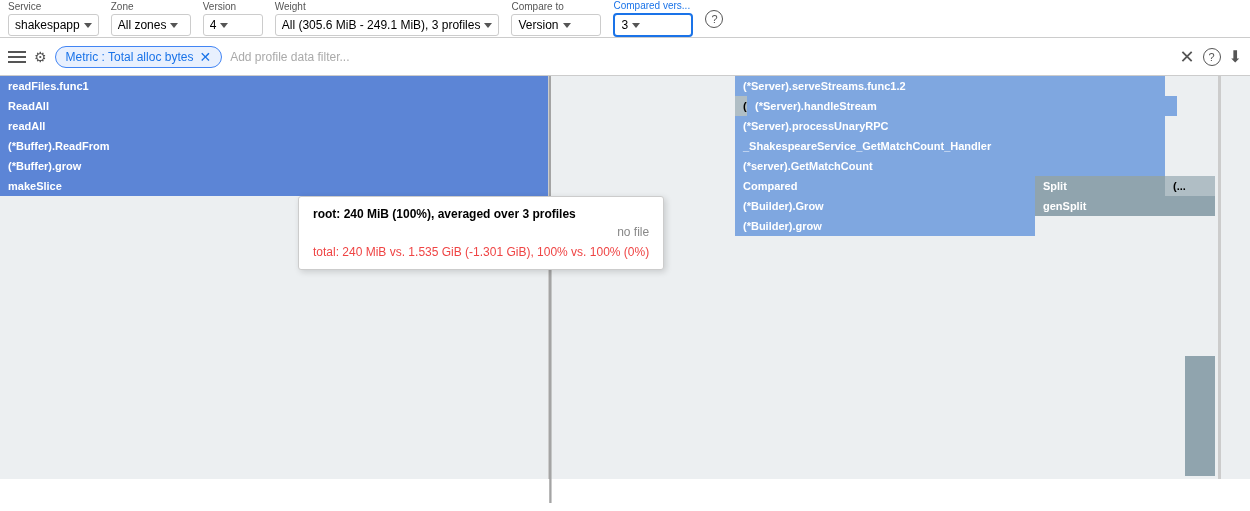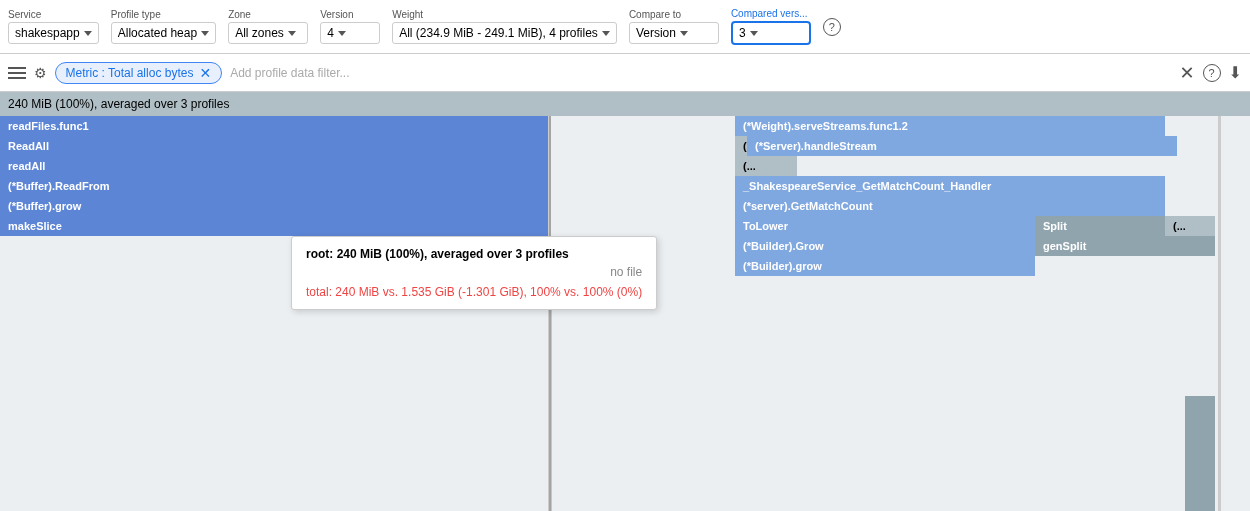--- a/index.html
+++ b/index.html
@@ -5,21 +5,21 @@
     * { box-sizing: border-box; margin: 0; padding: 0; }
     body { font-family: Arial, sans-serif; font-size: 12px; background: #fff; width: 1250px; height: 511px; overflow: hidden; }
 
     
     .toolbar {
       display: flex;
       align-items: center;
       padding: 4px 8px;
       border-bottom: 1px solid #ccc;
       gap: 12px;
-      height: 54px;
+      height: 38px;
       background: #fff;
     }
     .filter-group {
       display: flex;
       flex-direction: column;
       gap: 2px;
     }
     .filter-label {
       font-size: 10px;
       color: #555;
@@ -181,21 +181,21 @@
       position: absolute;
       left: 1218px; top: 0;
       width: 3px;
       height: 100%;
       background: #ccc;
     }
 
     
     .tooltip {
       position: absolute;
-      left: 291px;
+      left: 298px;
       top: 120px;
       background: #fff;
       border: 1px solid #ccc;
       border-radius: 3px;
       padding: 10px 14px;
       box-shadow: 2px 2px 6px rgba(0,0,0,0.15);
       font-size: 12px;
       z-index: 100;
       min-width: 320px;
     }
@@ -217,48 +217,41 @@
 <div class="toolbar">
 
   <div class="filter-group">
     <span class="filter-label">Service</span>
     <div class="filter-select">
       <span>shakespapp</span>
       <div class="chevron-down"></div>
     </div>
   </div>
 
-  <div class="filter-group">
-    <span class="filter-label">Profile type</span>
-    <div class="filter-select">
-      <span>Allocated heap</span>
-      <div class="chevron-down"></div>
-    </div>
-  </div>
 
   <div class="filter-group">
     <span class="filter-label">Zone</span>
     <div class="filter-select">
       <span>All zones</span>
       <div class="chevron-down"></div>
     </div>
   </div>
 
   <div class="filter-group">
     <span class="filter-label">Version</span>
     <div class="filter-select" style="min-width:60px;">
       <span>4</span>
       <div class="chevron-down"></div>
     </div>
   </div>
 
   <div class="filter-group">
     <span class="filter-label">Weight</span>
     <div class="filter-select" style="min-width:220px;">
-      <span>All (234.9 MiB - 249.1 MiB), 4 profiles</span>
+      <span>All (305.6 MiB - 249.1 MiB), 3 profiles</span>
       <div class="chevron-down"></div>
     </div>
   </div>
 
   <div class="filter-group">
     <span class="filter-label">Compare to</span>
     <div class="filter-select" style="min-width:90px;">
       <span>Version</span>
       <div class="chevron-down"></div>
     </div>
@@ -288,23 +281,20 @@
   </div>
   <span class="add-filter-text">Add profile data filter...</span>
   <div class="toolbar2-right">
     <span class="close-btn">✕</span>
     <div class="help-icon">?</div>
     <span class="download-icon">⬇</span>
   </div>
 </div>
 
 <div class="main">
-  <div class="summary-bar">
-    <span>240 MiB (100%), averaged over 3 profiles</span>
-  </div>
   <div class="flame-area">
 
     <div class="left-panel">
 
       <div style="position:absolute;top:0;left:0;width:548px;height:20px;">
         <div class="flame-block blue-dark" style="width:548px;">readFiles.func1</div>
       </div>
 
       <div style="position:absolute;top:20px;left:0;width:548px;height:20px;">
         <div class="flame-block blue-dark" style="width:548px;">ReadAll</div>
@@ -329,45 +319,46 @@
       <div class="vert-line" style="left:550px;top:120px;height:307px;"></div>
     </div>
 
     <div class="divider-line"></div>
 
     <div class="vert-line" style="left:549px;top:0;height:427px;background:#888;width:2px;"></div>
 
     <div class="right-panel">
 
       <div style="position:absolute;top:0;left:0;width:480px;height:20px;">
-        <div class="flame-block blue-mid" style="width:430px;">(*Weight).serveStreams.func1.2</div>
+        <div class="flame-block blue-mid" style="width:430px;">(*Server).serveStreams.func1.2</div>
         <div class="flame-block grey-light" style="width:50px;margin-left:0px;">(*h...</div>
       </div>
 
       <div style="position:absolute;top:20px;left:12px;width:480px;height:20px;">
         <div class="flame-block blue-mid" style="width:430px;">(*Server).handleStream</div>
         <div class="flame-block grey-light" style="width:50px;">(*h...</div>
       </div>
 
       <div style="position:absolute;top:40px;left:0;width:480px;height:20px;">
+        <div class="flame-block blue-mid" style="width:430px;">(*Server).processUnaryRPC</div>
         <div class="flame-block grey-light" style="width:50px;">(...</div>
       </div>
 
       <div style="position:absolute;top:60px;left:0;width:480px;height:20px;">
         <div class="flame-block blue-mid" style="width:430px;">_ShakespeareService_GetMatchCount_Handler</div>
         <div class="flame-block grey-light" style="width:50px;">(...</div>
       </div>
 
       <div style="position:absolute;top:80px;left:0;width:480px;height:20px;">
         <div class="flame-block blue-mid" style="width:430px;">(*server).GetMatchCount</div>
         <div class="flame-block grey-light" style="width:50px;">(...</div>
       </div>
 
       <div style="position:absolute;top:100px;left:0;width:480px;height:20px;display:flex;">
-        <div class="flame-block blue-mid" style="width:300px;">ToLower</div>
+        <div class="flame-block blue-mid" style="width:300px;">Compared</div>
         <div class="flame-block grey" style="width:130px;">Split</div>
         <div class="flame-block grey-light" style="width:50px;">(...</div>
       </div>
 
       <div style="position:absolute;top:120px;left:0;width:480px;height:20px;display:flex;">
         <div class="flame-block blue-mid" style="width:300px;">(*Builder).Grow</div>
         <div class="flame-block grey" style="width:180px;">genSplit</div>
       </div>
 
       <div style="position:absolute;top:140px;left:0;width:300px;height:20px;">

